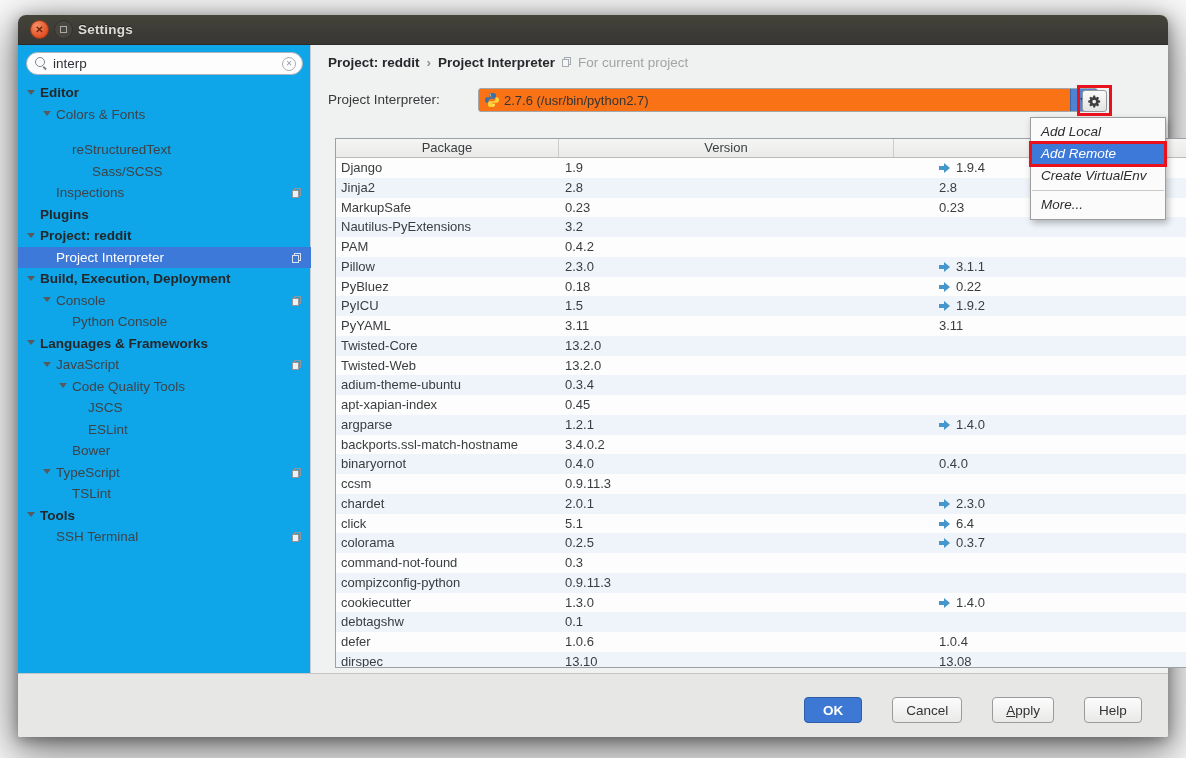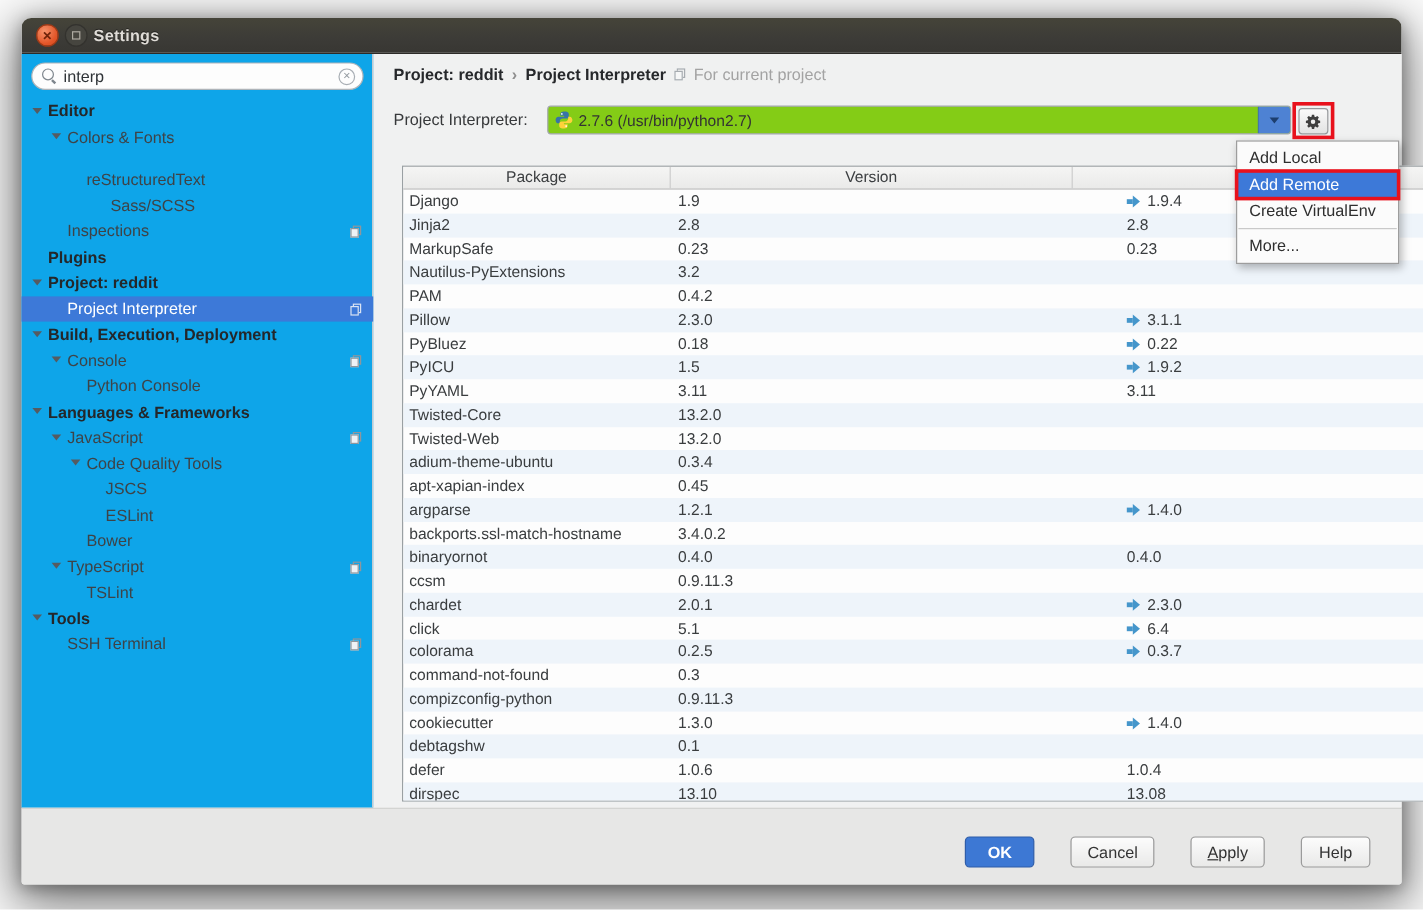--- a/index.html
+++ b/index.html
@@ -67,41 +67,41 @@
                 align-items:center; gap:7px; font-size:13.5px; }
   .crumb { font-weight:bold; color:#26282b; }
   .crumb-sep { color:#8e8e8e; font-weight:bold; }
   .inline-copy { position:relative; display:inline-block; width:9px; height:10px; top:0; }
   .inline-copy::before { content:""; position:absolute; right:0; top:0; width:5px; height:6px; border:1px solid #a7acb1; }
   .inline-copy::after  { content:""; position:absolute; left:0; bottom:0; width:5px; height:6px; border:1px solid #a7acb1; background:#f6f7f7; }
   .scope-note { color:#a3a3a3; }
 
   .interp-label { position:absolute; left:310px; top:73px; height:24px; line-height:24px;
                   font-size:13.5px; color:#37393b; }
-  .combo { position:absolute; left:438px; top:73px; width:620px; height:24px;
-           background:#84cc16; border:1px solid #a2a7ab; border-radius:3px;
+  .combo { position:absolute; left:460px; top:73px; width:620px; height:24px;
+           background:#f97316; border:1px solid #a2a7ab; border-radius:3px;
            display:flex; align-items:center;justify-content:space-between; }
   .combo-text { flex:1; font-size:13px; color:#333; padding-left:4px; white-space:nowrap;
                 overflow:hidden; }
   .py-icon { width:16px; height:16px; margin-left:5px; flex:none; }
   .combo-arrow { flex:none; width:27px; height:22px; background:#4e82d3; border-left:1px solid #3a66ad;
                  border-radius:0 2px 2px 0; display:flex; align-items:center; justify-content:center; }
   .combo-arrow i { width:0; height:0; border-left:4.5px solid transparent;
                    border-right:4.5px solid transparent; border-top:5.5px solid #1d3e6e; }
   .gear-btn { position:absolute; left:1064px; top:75px; width:25px; height:22px;
               background:linear-gradient(#fafafa,#e2e3e3); border:1px solid #96999c;
               border-radius:3px; display:flex; align-items:center; justify-content:center; }
 
   .annotation { position:absolute; border:3px solid #e8111c; pointer-events:none; z-index:60; }
   #ann-gear { left:1059px; top:70px; width:35px; height:31px; }
 
   
   .menu { position:absolute; left:1012px; top:102px; width:136px; z-index:50;
           background:#fbfbfb; border:1px solid #9d9d9d; padding:3px 0;
-          box-shadow:2px 3px 7px rgba(0,0,0,.28); }
+          box-shadow:2px 3px 7px rgba(0,0,0,.28);font-style:italic; }
   .menu-item { height:22px; line-height:22px; padding-left:10px; font-size:13.5px;
                color:#2e2e2e; white-space:nowrap; }
   .menu-item.selected { background:#3d79d8; color:#fff; }
   .menu-item.annotated { outline:3px solid #e8111c; outline-offset:-1px; position:relative; z-index:61; }
   .menu-sep { height:1px; background:#c9c9c9; margin:3px 1px; }
 
   
   .pkg-table { position:absolute; left:317px; top:123px; width:896px; height:530px;
                background:#fdfdfd; border:1px solid #9aa0a3; overflow:hidden; }
   .thead { display:flex; height:19px; background:linear-gradient(#f5f5f4,#eaeae9);

